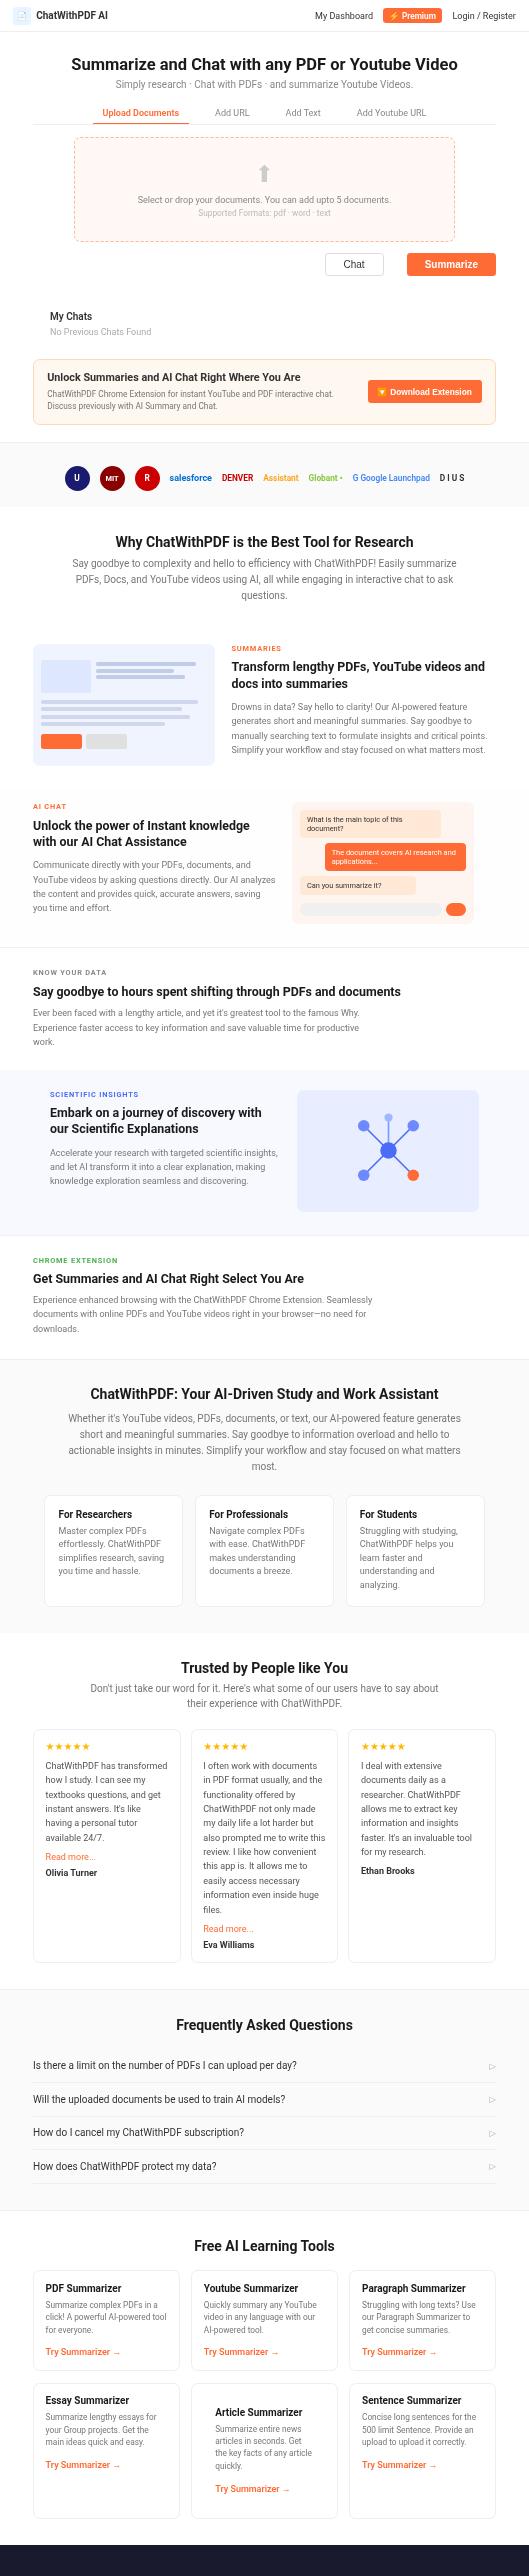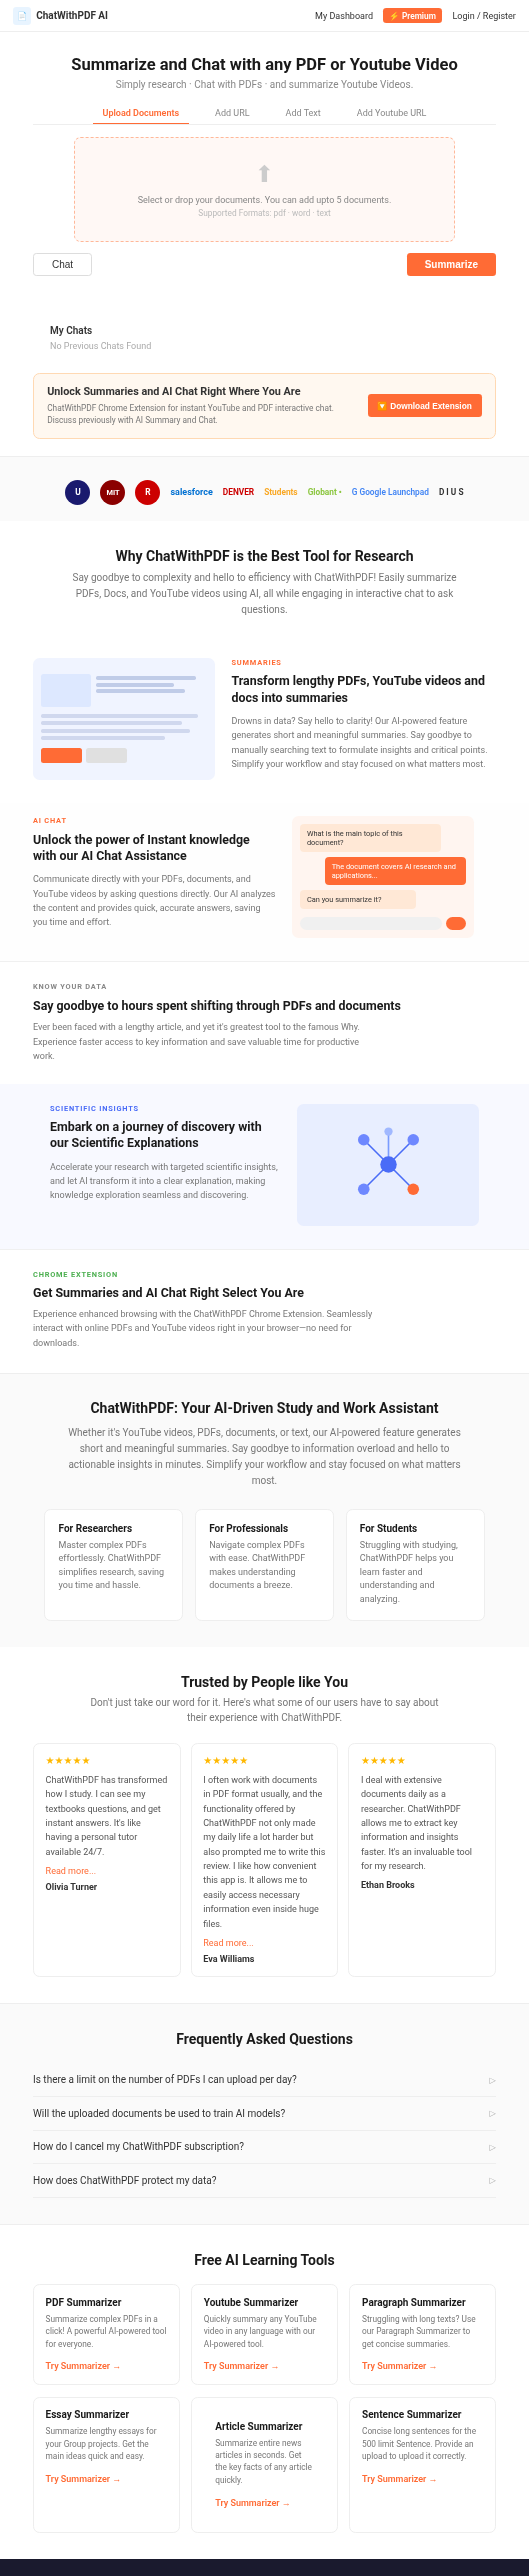--- a/index.html
+++ b/index.html
@@ -30,21 +30,21 @@
     <div style="padding:5px 10px;font-size:9px;color:#888;cursor:pointer;">Add Text</div>
     <div style="padding:5px 10px;font-size:9px;color:#888;cursor:pointer;">Add Youtube URL</div>
   </div>
 
   <div style="border:1.7px dashed #ffb899;border-radius:6.6px;padding:23px 16.5px;text-align:center;background:#fff8f5;margin:0 41px 11.6px;cursor:pointer;">
     <div style="font-size:23px;color:#ccc;margin-bottom:6.6px;">⬆</div>
     <p style="font-size:9px;color:#888;">Select or drop your documents. You can add upto 5 documents.</p>
     <p style="font-size:8.3px;color:#bbb;margin-top:3.3px;">Supported Formats: pdf · word · text</p>
   </div>
 
-  <div style="display:flex;justify-content:space-between;gap:3px;margin-bottom:29px;">
+  <div style="display:flex;justify-content:flex-end;gap:23px;margin-bottom:15px;">
     <button style="background:#fff;border:0.8px solid #ddd;padding:5px 18px;border-radius:3.3px;font-size:10px;cursor:pointer;color:#333;">Chat</button>
     <button style="background:#ff6b35;color:#fff;padding:5px 18px;border-radius:3.3px;font-size:10px;cursor:pointer;border:none;font-weight:600;">Summarize</button>
   </div>
 </section>
 
 <section style="padding:6.6px 50px 13.2px;">
   <p style="font-size:10px;font-weight:600;color:#333;margin-bottom:5px;">My Chats</p>
   <p style="font-size:9px;color:#aaa;">No Previous Chats Found</p>
 </section>
 
@@ -56,21 +56,21 @@
   <button style="background:#ff6b35;color:#fff;padding:6.6px 10px;border-radius:3.3px;font-size:8.3px;font-weight:600;white-space:nowrap;margin-left:10px;cursor:pointer;border:none;">🔽 Download Extension</button>
 </div>
 
 <section style="text-align:center;padding:23px 33px 16.5px;background:#fafafa;border-top:0.8px solid #eee;">
   <div style="display:flex;align-items:center;justify-content:center;gap:10px;flex-wrap:wrap;">
     <div style="width:25px;height:25px;border-radius:50%;background:#1a1a6e;display:flex;align-items:center;justify-content:center;font-size:8.3px;color:#fff;font-weight:700;">U</div>
     <div style="width:25px;height:25px;border-radius:50%;background:#8B0000;display:flex;align-items:center;justify-content:center;font-size:7.4px;color:#fff;font-weight:700;">MIT</div>
     <div style="width:25px;height:25px;border-radius:50%;background:#CC0000;display:flex;align-items:center;justify-content:center;font-size:8.3px;color:#fff;font-weight:700;">R</div>
     <div style="font-size:9px;color:#0070d2;font-weight:700;">salesforce</div>
     <div style="font-size:8.3px;color:#CC0000;font-weight:700;">DENVER</div>
-    <div style="font-size:8.3px;color:#F9A825;font-weight:700;">Students</div>
+    <div style="font-size:8.3px;color:#F9A825;font-weight:700;">Assistant</div>
     <div style="font-size:8.3px;color:#8CC640;font-weight:700;">Globant •</div>
     <div style="font-size:8.3px;color:#4285F4;font-weight:600;">G Google Launchpad</div>
     <div style="font-size:8.3px;color:#333;font-weight:700;">D I U S</div>
   </div>
 </section>
 
 <section style="padding:26.5px 33px;text-align:center;">
   <h2 style="font-size:14px;font-weight:700;margin-bottom:6.6px;color:#1a1a1a;">Why ChatWithPDF is the Best Tool for Research</h2>
   <p style="font-size:10px;color:#777;line-height:1.6;max-width:397px;margin:0 auto;">Say goodbye to complexity and hello to efficiency with ChatWithPDF! Easily summarize PDFs, Docs, and YouTube videos using AI, all while engaging in interactive chat to ask questions.</p>
 </section>
@@ -150,21 +150,21 @@
   <div style="flex:1;">
     <p style="font-size:7.4px;font-weight:700;color:#4a6cf7;text-transform:uppercase;letter-spacing:0.8px;margin-bottom:6.6px;">SCIENTIFIC INSIGHTS</p>
     <h3 style="font-size:12.4px;font-weight:700;color:#1a1a1a;margin-bottom:8.3px;line-height:1.3;">Embark on a journey of discovery with our Scientific Explanations</h3>
     <p style="font-size:9px;color:#777;line-height:1.6;">Accelerate your research with targeted scientific insights, and let AI transform it into a clear explanation, making knowledge exploration seamless and discovering.</p>
   </div>
 </section>
 
 <section style="padding:20px 33px 23px;border-top:0.8px solid #f0f0f0;">
   <p style="font-size:7.4px;font-weight:700;color:#4CAF50;text-transform:uppercase;letter-spacing:0.8px;margin-bottom:6.6px;">CHROME EXTENSION</p>
   <h3 style="font-size:12.4px;font-weight:700;color:#1a1a1a;margin-bottom:6.6px;">Get Summaries and AI Chat Right Select You Are</h3>
-  <p style="font-size:9px;color:#777;line-height:1.6;max-width:347px;">Experience enhanced browsing with the ChatWithPDF Chrome Extension. Seamlessly interact with online PDFs and YouTube videos right in your browser—no need for downloads.</p>
+  <p style="font-size:9px;color:#777;line-height:1.6;max-width:347px;">Experience enhanced browsing with the ChatWithPDF Chrome Extension. Seamlessly documents with online PDFs and YouTube videos right in your browser—no need for downloads.</p>
 </section>
 
 <section style="text-align:center;padding:26.5px 33px;background:#fafafa;border-top:0.8px solid #eee;">
   <h2 style="font-size:14px;font-weight:700;margin-bottom:8.3px;color:#1a1a1a;">ChatWithPDF: Your AI-Driven Study and Work Assistant</h2>
   <p style="font-size:10px;color:#777;margin-bottom:20px;max-width:397px;margin-left:auto;margin-right:auto;line-height:1.6;">Whether it's YouTube videos, PDFs, documents, or text, our AI-powered feature generates short and meaningful summaries. Say goodbye to information overload and hello to actionable insights in minutes. Simplify your workflow and stay focused on what matters most.</p>
   <div style="display:flex;gap:11.6px;justify-content:center;flex-wrap:wrap;">
     <div style="background:#fff;border:0.8px solid #eee;border-radius:6.6px;padding:13.2px;width:139px;text-align:left;">
       <h4 style="font-size:10px;font-weight:700;margin-bottom:5px;color:#1a1a1a;">For Researchers</h4>
       <p style="font-size:9px;color:#777;line-height:1.5;">Master complex PDFs effortlessly. ChatWithPDF simplifies research, saving you time and hassle.</p>
     </div>

